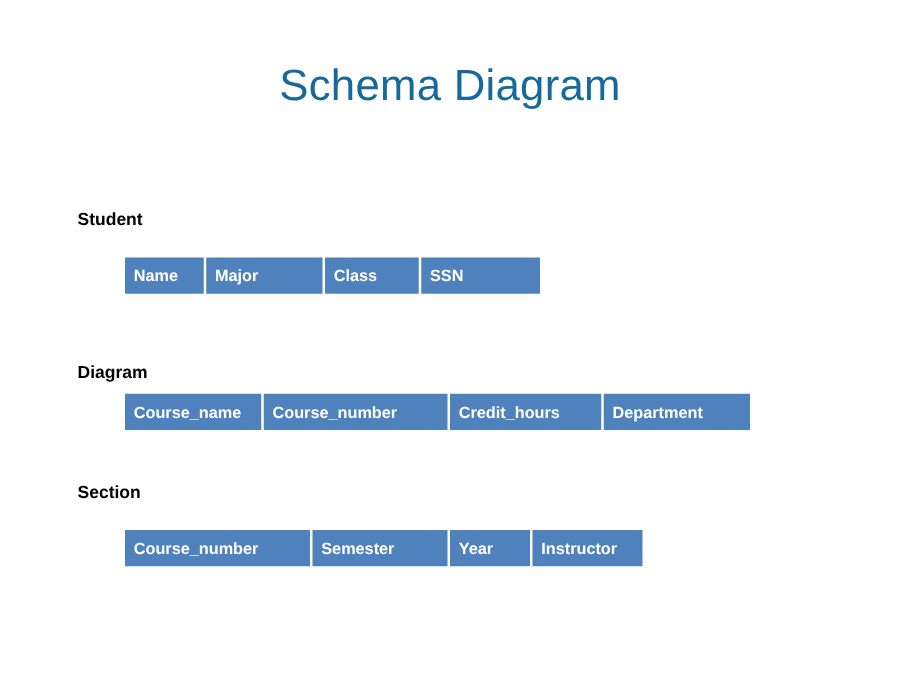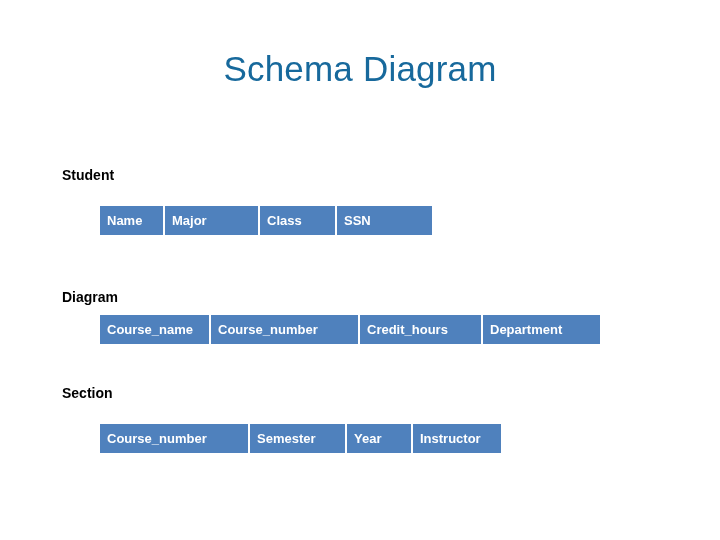--- a/index.html
+++ b/index.html
@@ -99,19 +99,19 @@
       <div class="attr-cell" style="width:147px;">Course_number</div>
       <div class="attr-cell" style="width:121px;">Credit_hours</div>
       <div class="attr-cell" style="width:117px;">Department</div>
     </div>
   </div>
 
   <div class="entity-block" style="left:62px; top:384px; width:560px; height:70px;">
     <div class="entity-label">Section</div>
     <div class="attr-row" style="left:38px; top:40px;">
       <div class="attr-cell" style="width:148px;">Course_number</div>
-      <div class="attr-cell" style="width:95px;">Semester</div>
+      <div class="attr-cell" style="width:108px;">Semester</div>
       <div class="attr-cell" style="width:64px;">Year</div>
       <div class="attr-cell" style="width:88px;">Instructor</div>
     </div>
   </div>
 
 </div>
 
 </body></html>

